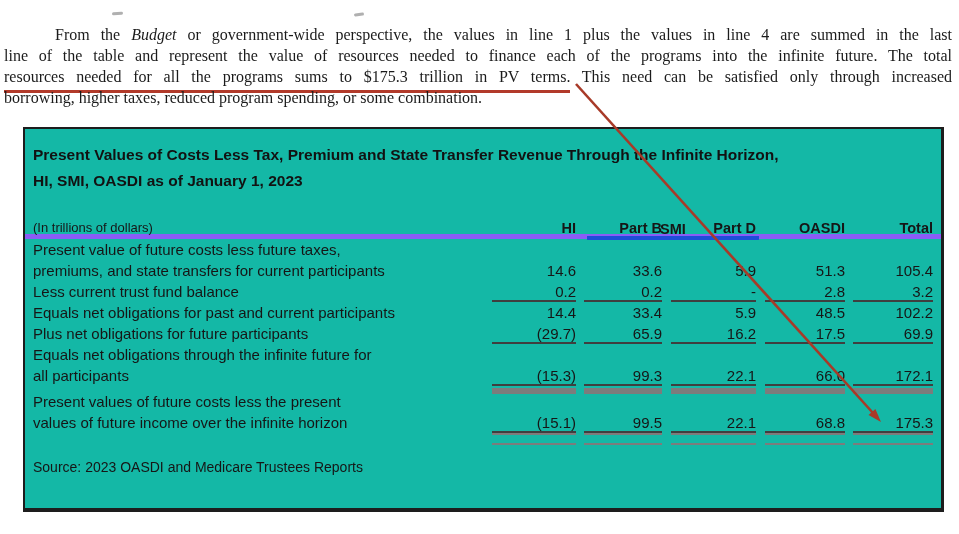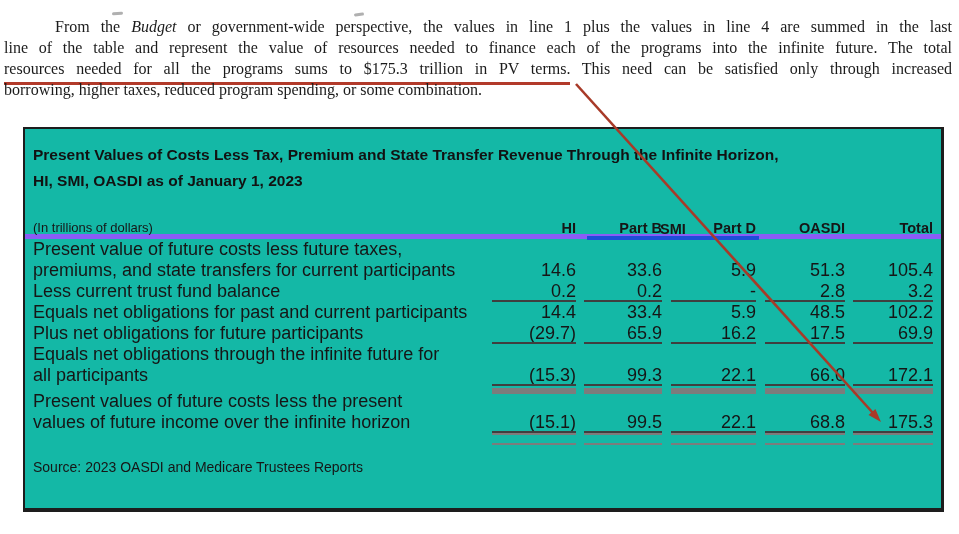--- a/index.html
+++ b/index.html
@@ -6,21 +6,21 @@
   html,body { background:#ffffff; }
   .page { position:relative; width:959px; height:534px; background:#ffffff; overflow:hidden;
           font-family:"Liberation Serif", serif; color:#1b1b1b; }
 
   
   .scan-dash { position:absolute; height:3px; background:#8f8f8f; opacity:.7; border-radius:2px; }
   .scan-dash.d1 { left:112px; top:12px; width:11px; transform:rotate(-5deg); }
   .scan-dash.d2 { left:354px; top:13px; width:10px; transform:rotate(-7deg); }
 
   
-  .paragraph { position:absolute; left:4px; top:16px; width:948px;
+  .paragraph { position:absolute; left:4px; top:24px; width:948px;
                font-size:16px; line-height:21px; }
   .para-line { text-align:justify; text-align-last:justify; }
   .para-line.indent { text-indent:51px; }
   .para-line.last { text-align-last:auto; }
   .seg-italic { font-style:italic; }
   .seg-red-underline { border-bottom:3.5px solid #b23a2a; padding-bottom:5px; }
 
   
   .table-box { position:absolute; left:23px; top:127px; width:921px; height:385px;
                background:#14b8a6; border:2px solid #1d1d1d; border-right-width:3px;
@@ -36,21 +36,21 @@
   .t-head .c2, .t-head .c3 { }
 
   .row-label { flex:1 1 auto; min-width:0; }
   .cell { flex:0 0 auto; text-align:right; position:relative; }
   .c1 { width:84px; margin-left:8px; }
   .c2 { width:78px; margin-left:8px; }
   .c3 { width:85px; margin-left:9px; }
   .c4 { width:80px; margin-left:9px; }
   .c5 { width:80px; margin-left:8px; }
 
-  .t-row .row-line { display:flex; height:21px; line-height:21px; font-size:18px; padding:0 8px; }
+  .t-row .row-line { display:flex; height:21px; line-height:21px; font-size:15px; padding:0 8px; }
   #t-rows .t-row:nth-child(6) .row-line:first-child { margin-top:5px; }
 
   
   .u1 .cell::after, .u2 .cell::after, .u3 .cell::after {
     content:""; position:absolute; left:0; right:0; top:19px; height:2px; background:#3f3f3f; }
   .u2 .cell::before {
     content:""; position:absolute; left:0; right:0; top:23px; height:6px; background:#7c7c7c; }
   .u3 .cell::before {
     content:""; position:absolute; left:0; right:0; top:21px; height:8px;
     border-top:2.5px solid #7c7c7c; border-bottom:2.5px solid #7c7c7c; background:transparent; }

